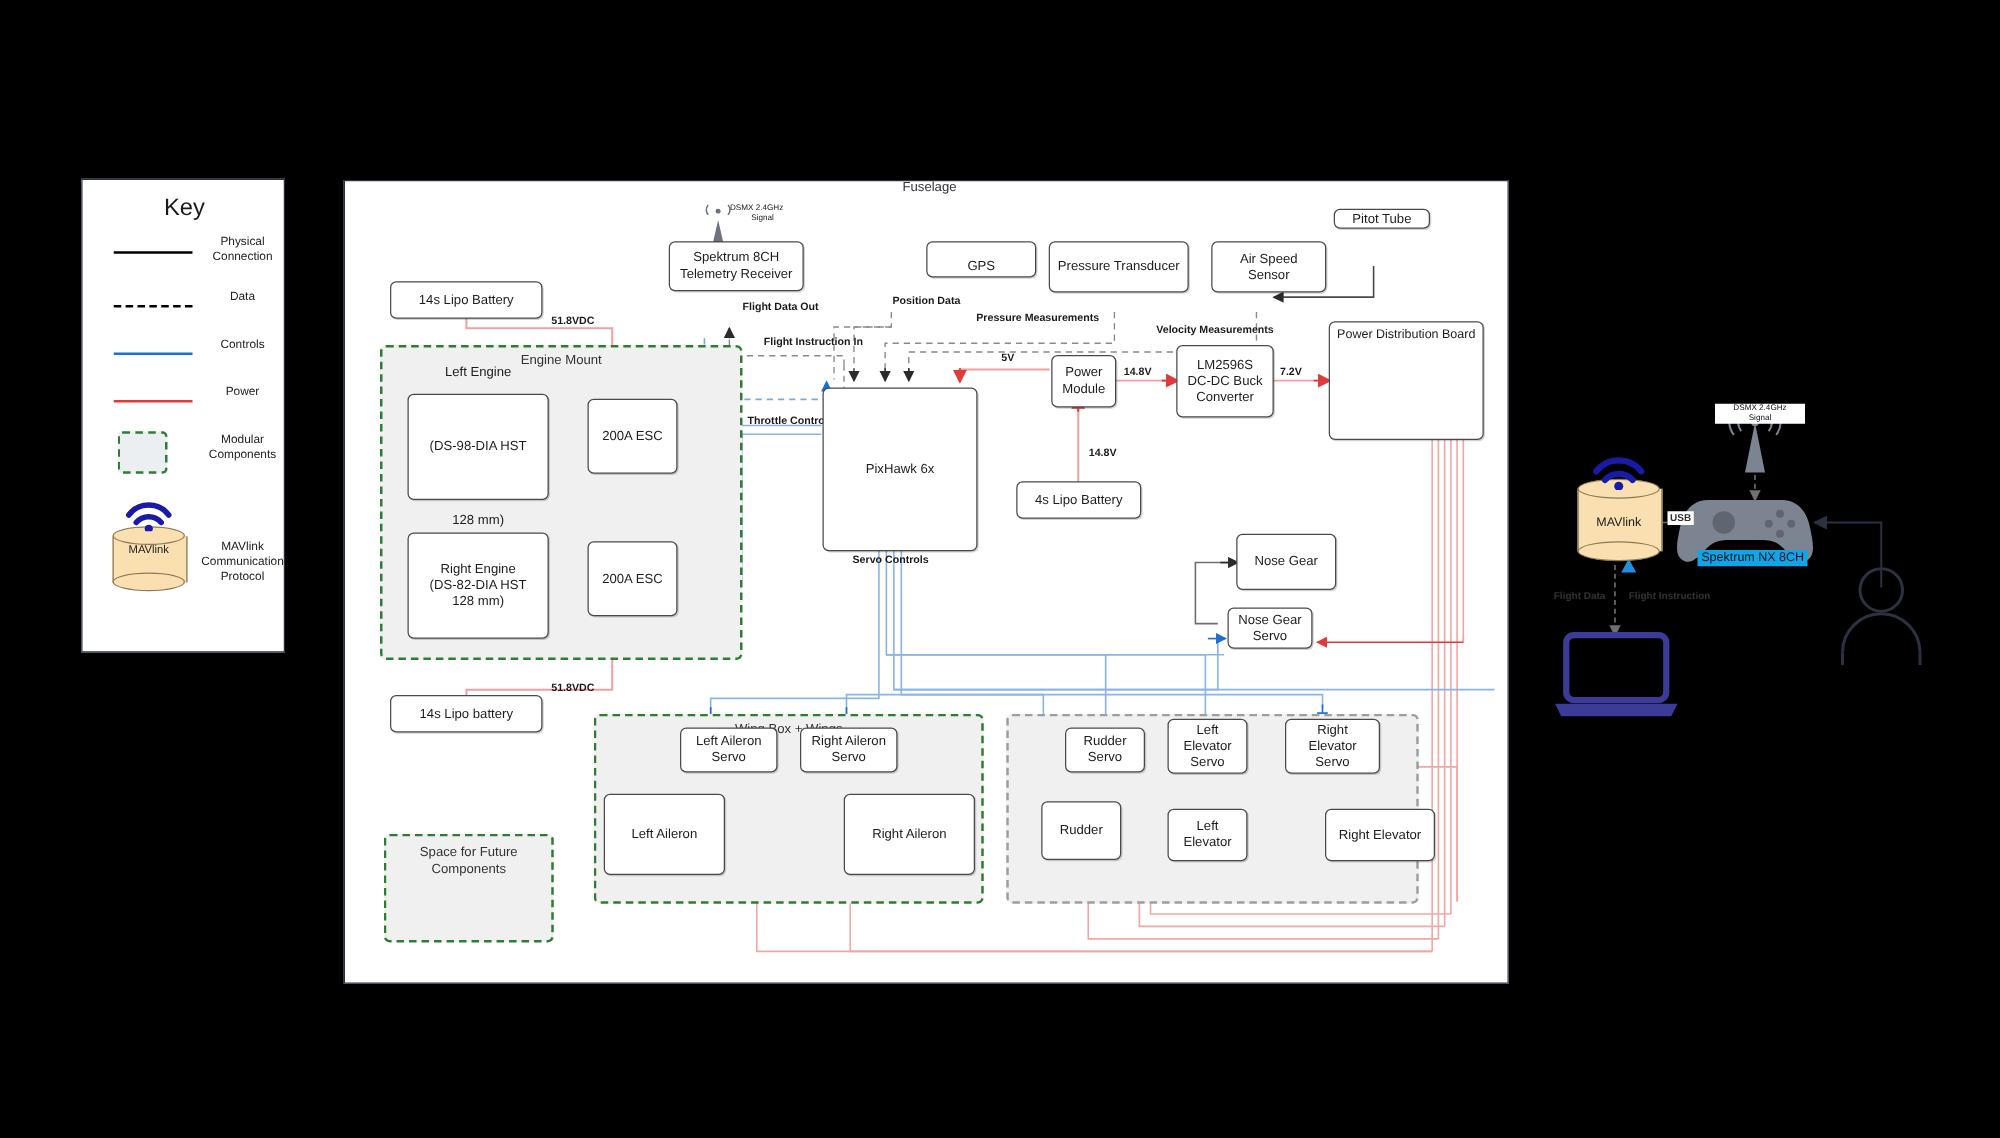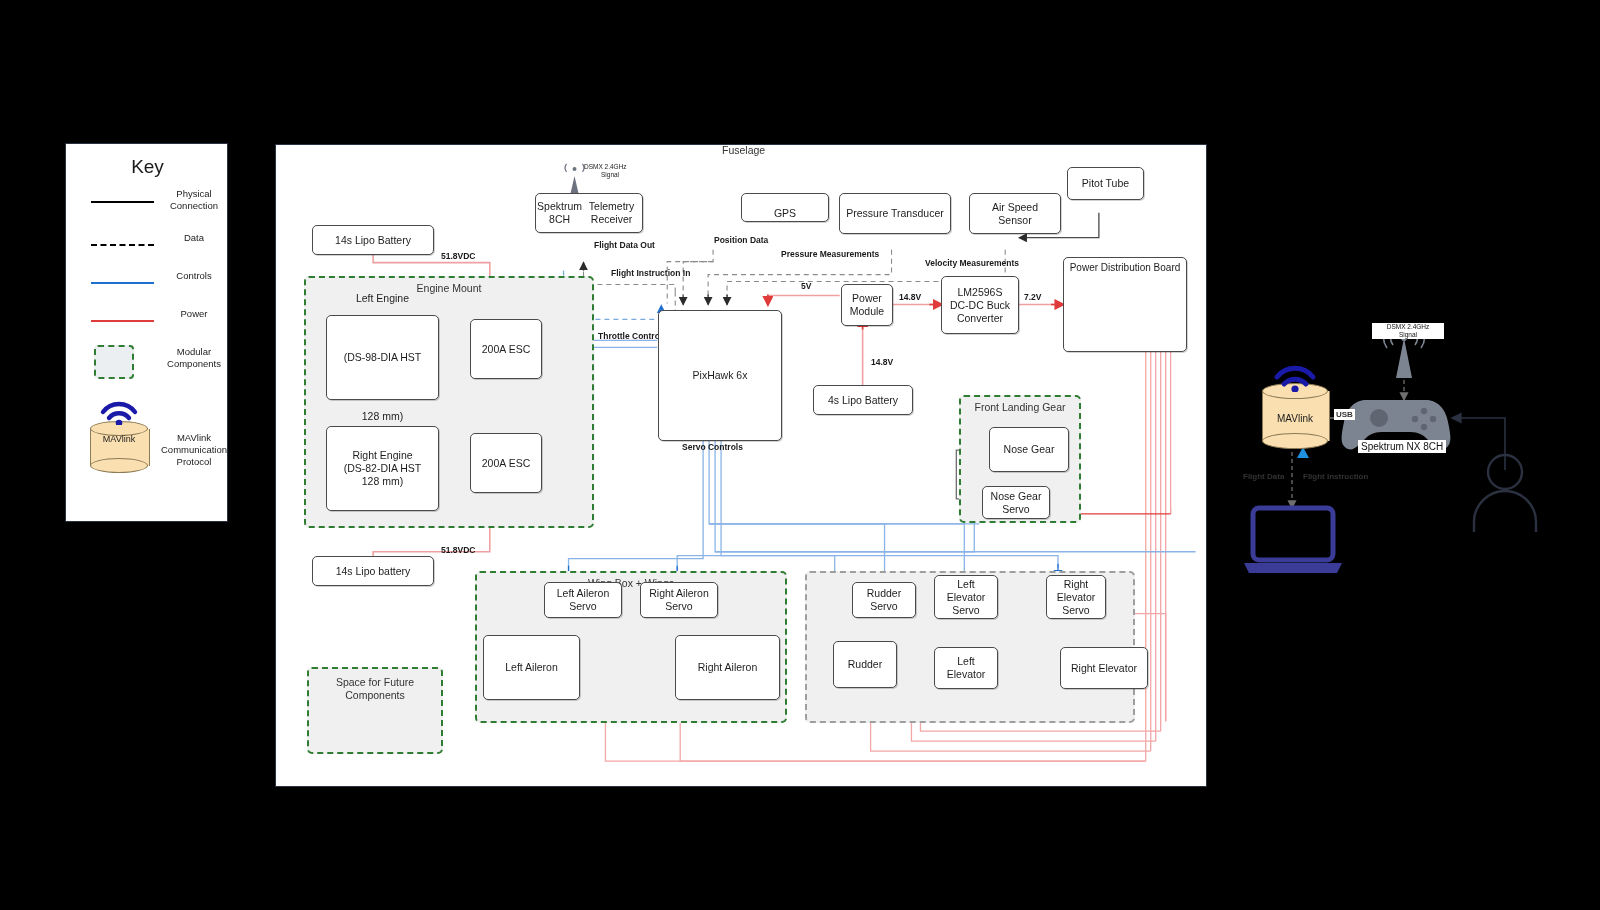--- a/index.html
+++ b/index.html
@@ -33,21 +33,21 @@
 
   
   .gs{position:absolute;}
   #mav-cyl{position:absolute;left:1262px;top:383px;width:66px;height:66px;}
   .cyl-body{position:absolute;left:0;top:8px;width:66px;height:50px;background:#fadFB0;border-left:1px solid #8a7a55;border-right:1px solid #8a7a55;}
   .cyl-top{position:absolute;left:0;top:0px;width:66px;height:16px;background:#fadFB0;border:1px solid #8a7a55;border-radius:50%;box-sizing:border-box;}
   .cyl-bot{position:absolute;left:0;top:50px;width:66px;height:16px;background:#fadFB0;border:1px solid #8a7a55;border-radius:50%;box-sizing:border-box;}
   #mav-text{position:absolute;left:1262px;top:413px;width:66px;text-align:center;font-size:10px;color:#1d1d1d;}
   .gslabel{position:absolute;font-size:8px;font-weight:bold;color:#333;white-space:nowrap;}
   .gslabel.box-bg{background:#fff;padding:1px 2px;}
-  #spektrum-label{position:absolute;left:1358px;top:440px;font-size:10px;color:#111;background:#ffffff;padding:1px 3px;white-space:nowrap;}
+  #spektrum-label{position:absolute;left:1358px;top:440px;font-size:10px;color:#111;background:#0ea5e9;padding:1px 3px;white-space:nowrap;}
   #dsmx-gs-label{position:absolute;left:1372px;top:323px;width:72px;text-align:center;font-size:6.5px;color:#111;background:#fff;line-height:8px;}
 </style>
 </head>
 <body>
 
 <div class="root">
 
   <div class="panel" id="key-panel">
     <div id="key-title">Key</div>
 
@@ -227,35 +227,35 @@
         <path d="M784,474 L784,496" stroke="#6f6f6f" stroke-width="1.3"></path>
         <path d="M784,488 L784,502" stroke="#2b2b2b" stroke-width="1.3" marker-end="url(#aK)"></path>
       </g>
     </svg>
 
     <div class="ftitle" style="left:446px;top:-1px;">Fuselage</div>
 
     <div class="flabel c" style="left:308px;top:18px;font-size:6.5px;">DSMX 2.4GHz</div>
     <div class="flabel c" style="left:325px;top:26px;font-size:6.5px;">Signal</div>
 
-    <div class="box" style="left:259px;top:48px;width:108px;height:40px;">
+    <div class="box" style="left:259px;top:48px;width:108px;height:40px;flex-direction:column;">
       <span>Spektrum 8CH</span>
       <span>Telemetry Receiver</span>
     </div>
     <div class="box" style="left:465px;top:48px;width:88px;height:29px;align-items:flex-end;">
       <span>GPS</span>
     </div>
     <div class="box" style="left:563px;top:48px;width:112px;height:41px;">
       <span>Pressure Transducer</span>
     </div>
     <div class="box" style="left:693px;top:48px;width:92px;height:41px;flex-direction:column;">
       <span>Air Speed</span>
       <span>Sensor</span>
     </div>
-    <div class="box" style="left:791px;top:22px;width:77px;height:33px;">
+    <div class="box" style="left:791px;top:22px;width:77px;height:16px;">
       <span>Pitot Tube</span>
     </div>
 
     <div class="flabel b" style="left:318px;top:95px;">Flight Data Out</div>
     <div class="flabel b" style="left:335px;top:123px;">Flight Instruction In</div>
     <div class="flabel b" style="left:438px;top:90px;">Position Data</div>
     <div class="flabel b" style="left:505px;top:104px;">Pressure Measurements</div>
     <div class="flabel b" style="left:632px;top:113px;margin-left:17px;">Velocity Measurements</div>
 
     <div class="flabel b" style="left:525px;top:136px;">5V</div>
@@ -314,23 +314,20 @@
     </div>
     <div class="box" style="left:665px;top:131px;width:78px;height:58px;flex-direction:column;">
       <span>LM2596S</span>
       <span>DC-DC Buck</span>
       <span>Converter</span>
     </div>
     <div class="box" style="left:787px;top:112px;width:124px;height:95px;align-items:flex-start;padding-top:3px;">
       <span style="font-size:10px;">Power Distribution Board</span>
     </div>
 
-    <div class="grp" style="left:683px;top:250px;width:122px;height:128px;">
-      <div class="grp-title">Front Landing Gear</div>
-    </div>
     <div class="box" style="left:713px;top:282px;width:80px;height:45px;">
       <span>Nose Gear</span>
     </div>
     <div class="box" style="left:706px;top:341px;width:68px;height:33px;flex-direction:column;">
       <span>Nose Gear</span>
       <span>Servo</span>
     </div>
 
     <div class="grp" style="left:199px;top:426px;width:312px;height:152px;">
       <div class="grp-title">Wing Box + Wings</div>
@@ -358,21 +355,21 @@
       <span>Servo</span>
     </div>
     <div class="box" style="left:557px;top:496px;width:64px;height:47px;">
       <span>Rudder</span>
     </div>
     <div class="box" style="left:658px;top:430px;width:64px;height:44px;flex-direction:column;">
       <span>Left</span>
       <span>Elevator</span>
       <span>Servo</span>
     </div>
-    <div class="box" style="left:752px;top:430px;width:60px;height:44px;flex-direction:column;margin-left:18px;">
+    <div class="box" style="left:752px;top:430px;width:76px;height:44px;flex-direction:column;">
       <span>Right</span>
       <span>Elevator</span>
       <span>Servo</span>
     </div>
     <div class="box" style="left:658px;top:502px;width:64px;height:42px;flex-direction:column;">
       <span>Left</span>
       <span>Elevator</span>
     </div>
     <div class="box" style="left:740px;top:502px;width:88px;height:42px;margin-left:44px;">
       <span>Right Elevator</span>

